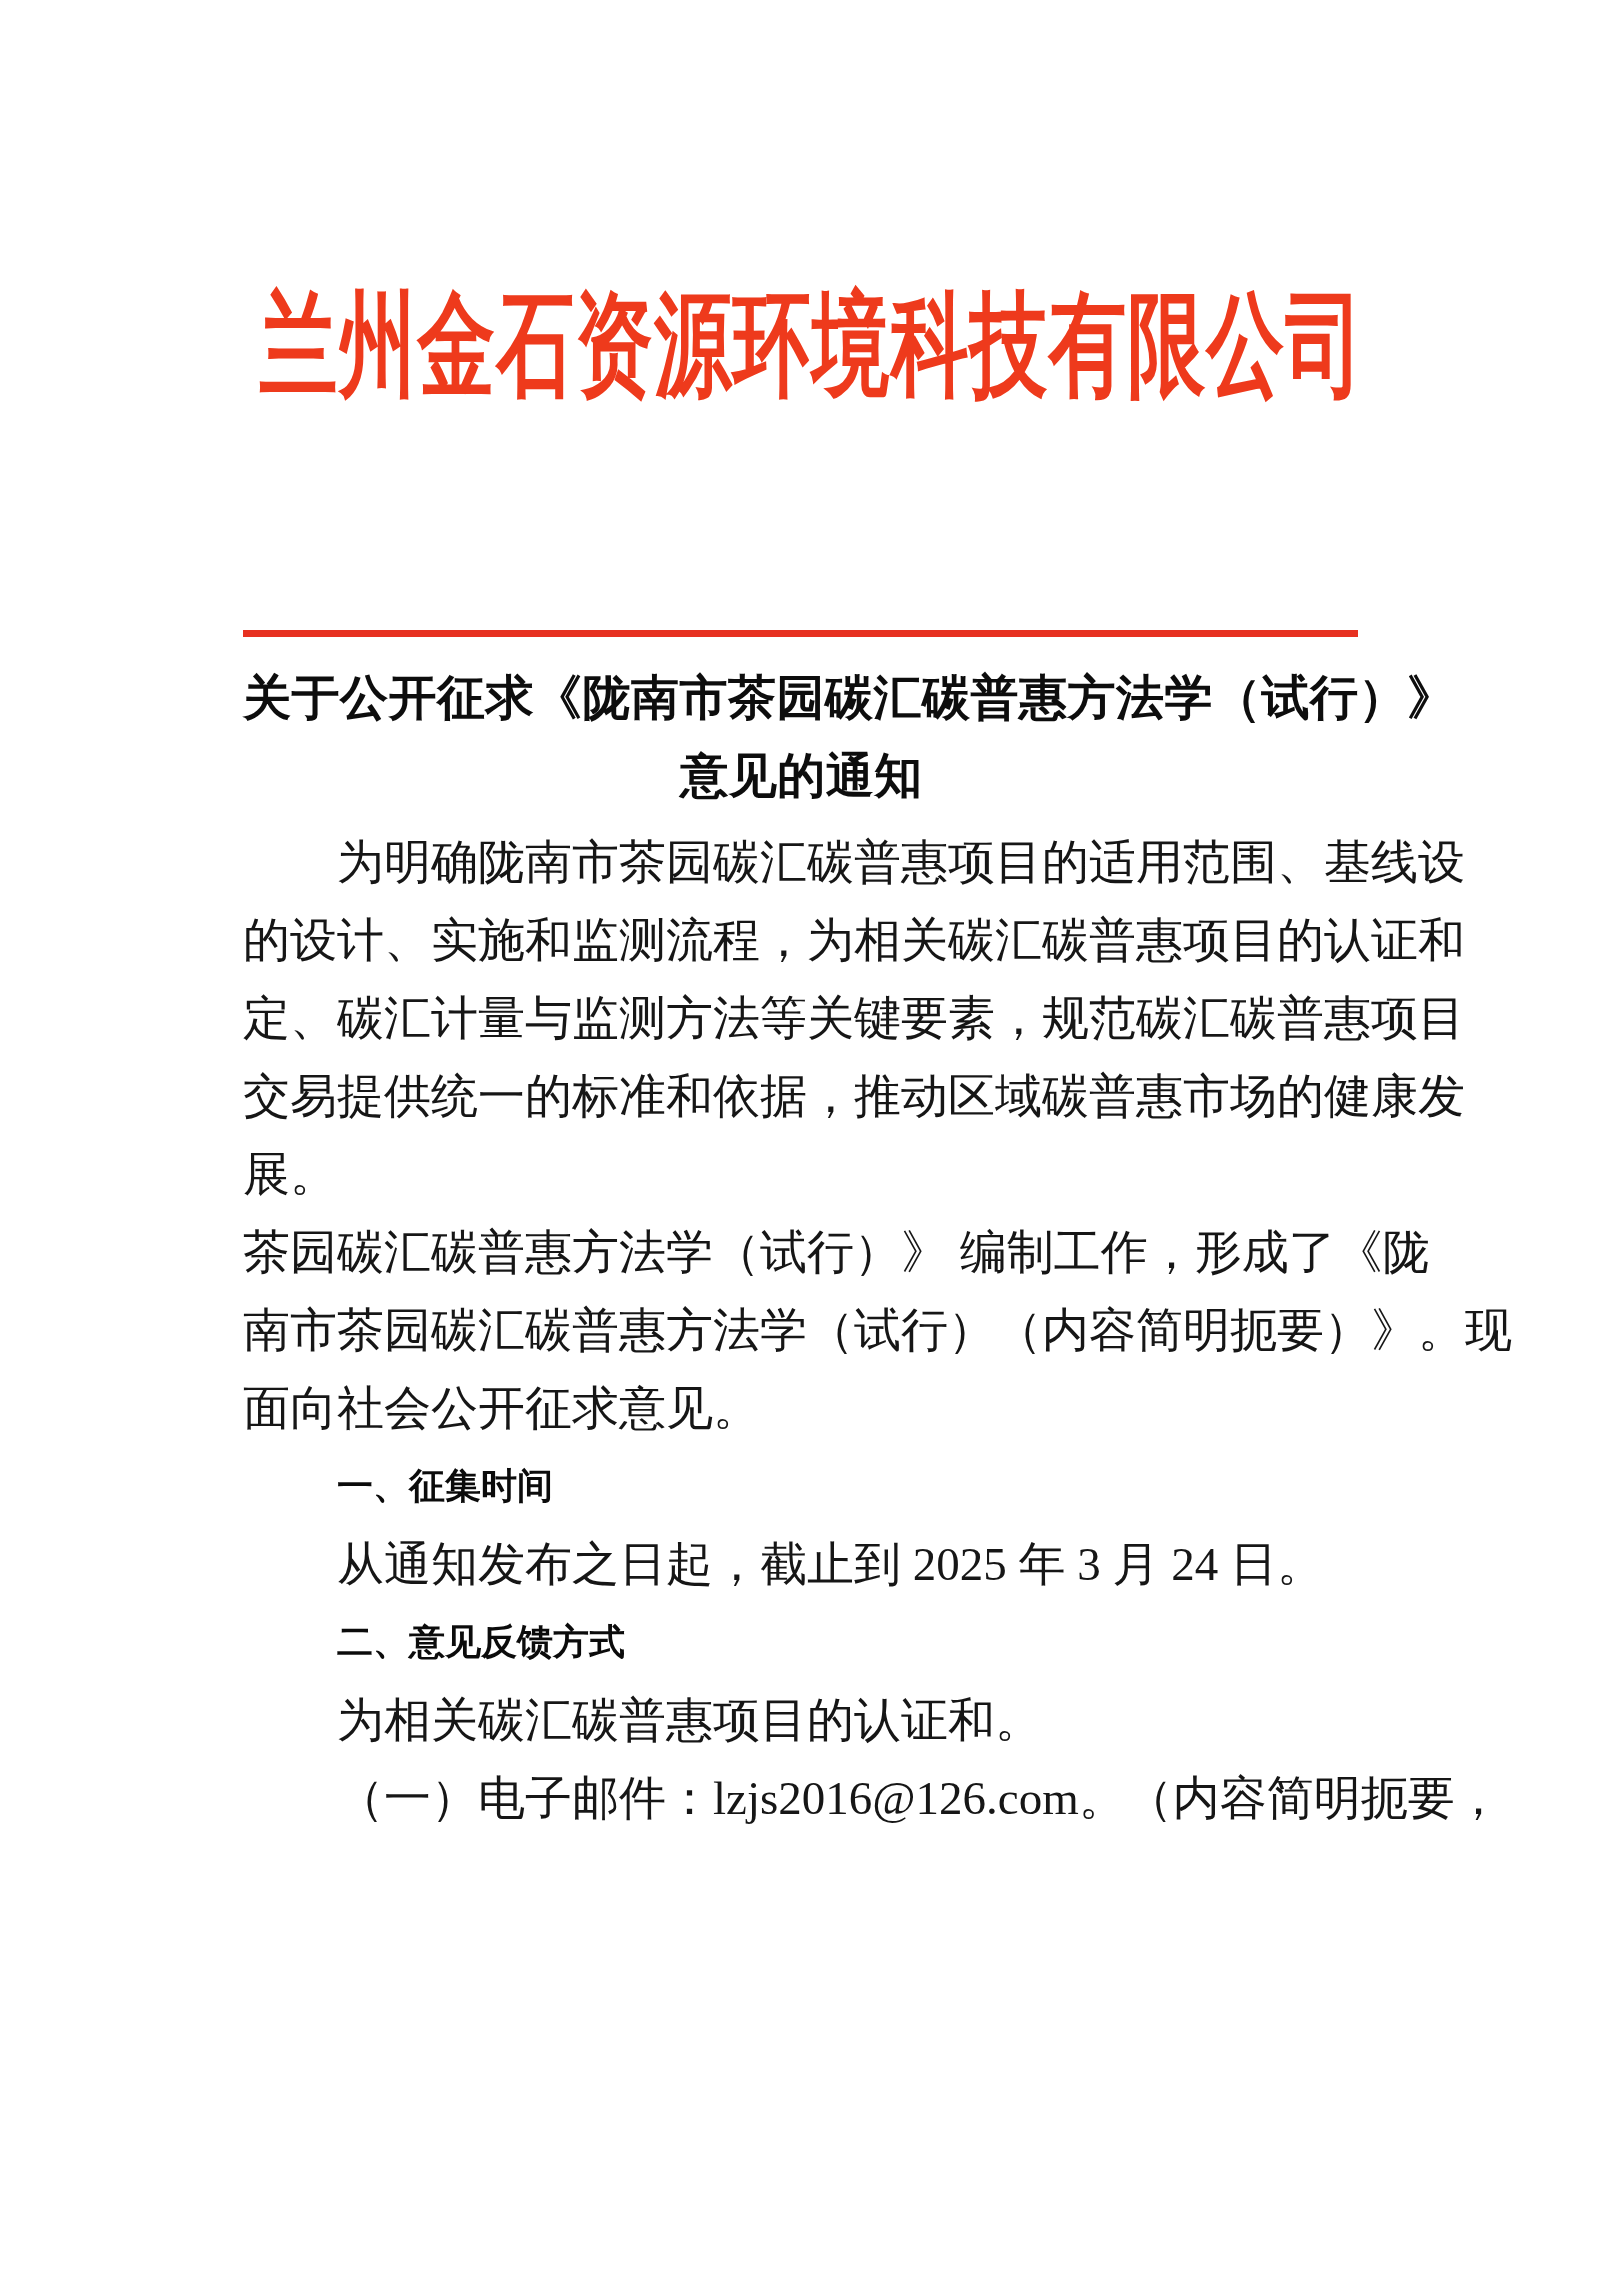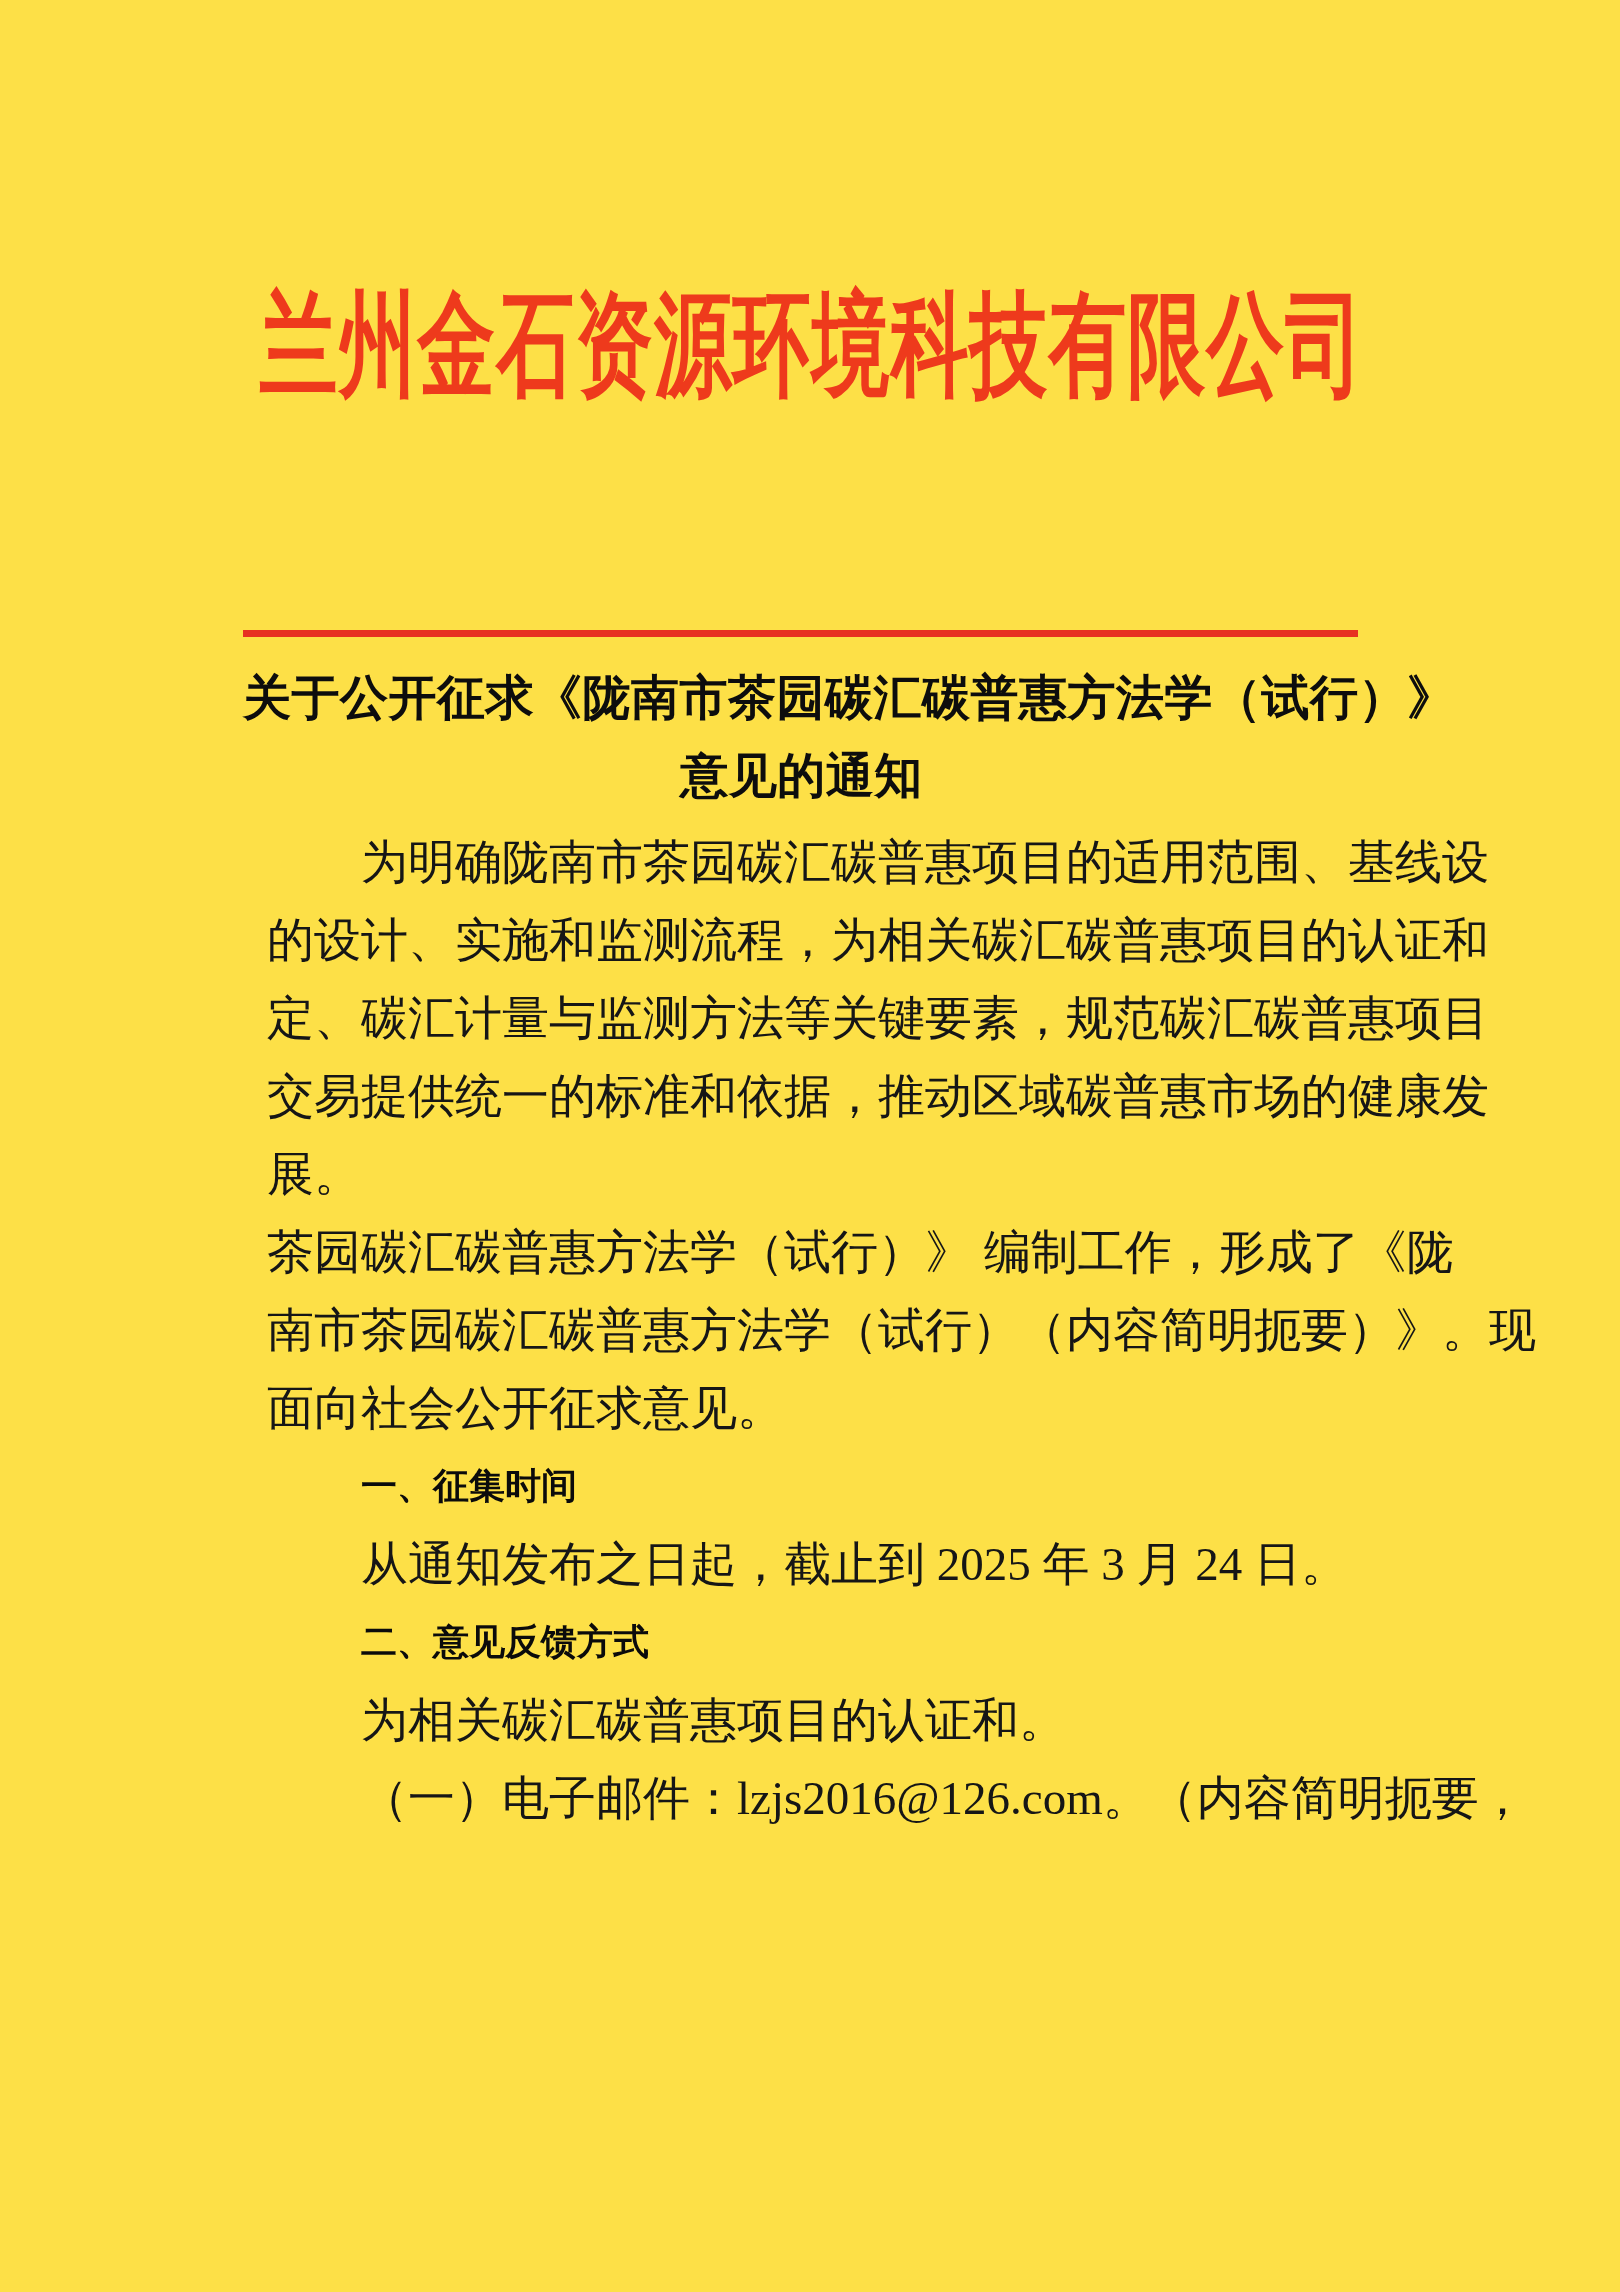--- a/index.html
+++ b/index.html
@@ -5,21 +5,21 @@
   html, body {
     margin: 0;
     padding: 0;
     background: #e8e8e8;
   }
   .page {
     position: relative;
     width: 1620px;
     height: 2293px;
     margin: 0 auto;
-    background: #fde047;
+    background: #ffffff;
     overflow: hidden;
     font-family: "Liberation Serif", "DejaVu Serif", serif;
     color: #111;
   }
   
   .letterhead {
     position: absolute;
     top: 272px;
     left: 0;
     width: 1620px;
@@ -61,21 +61,20 @@
     color: #0d0d0d;
     letter-spacing: 0.5px;
     white-space: nowrap;
   }
   
   .body-block {
     position: absolute;
     top: 823px;
     left: 243px;
     width: 1137px;
-    margin-left: 24px;
   }
   .line {
     line-height: 78px;
     font-size: 47px;
     color: #161616;
     letter-spacing: 0px;
     white-space: nowrap;
   }
   .indent {
     text-indent: 94px;

